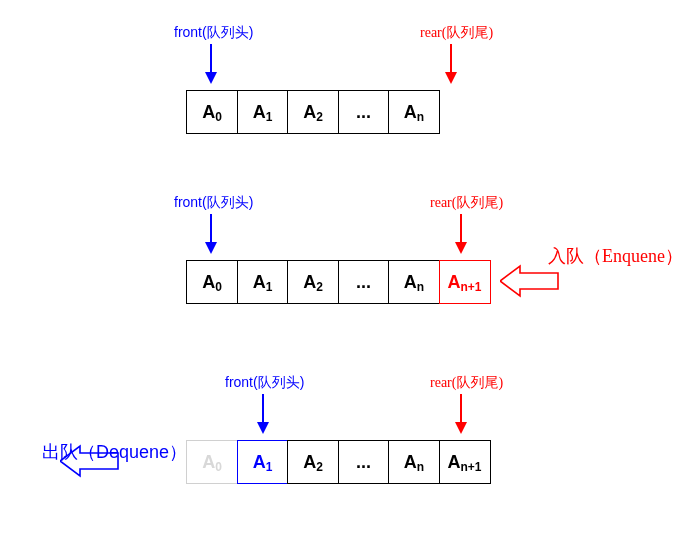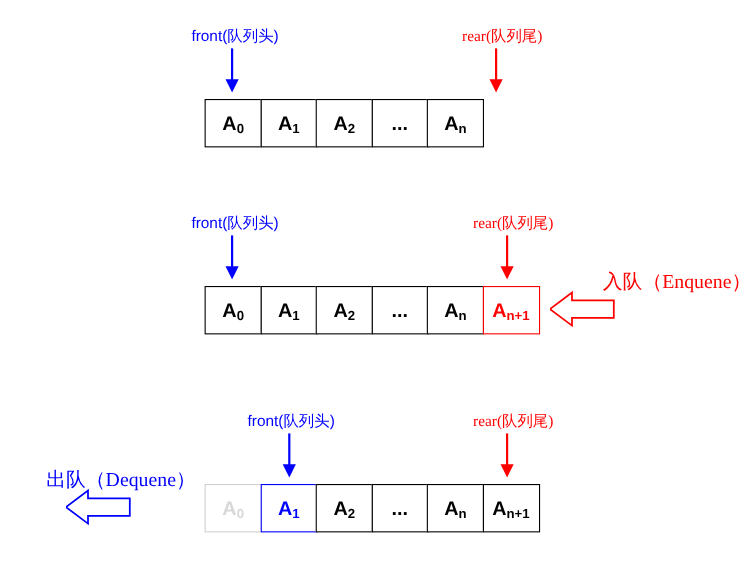--- a/index.html
+++ b/index.html
@@ -209,19 +209,19 @@
     <div class="cell">
         <span>A</span>
         <span class="sub">n</span>
       </div>
     <div class="cell">
         <span>A</span>
         <span class="sub">n+1</span>
       </div>
   </div>
 
-  <div class="op-label blue" style="left:42px; top:64px;font-family:Liberation Serif, serif;">出队（Dequene）</div>
+  <div class="op-label blue" style="left:42px; top:80px;">出队（Dequene）</div>
   <div class="big-arrow-left" style="left:60px; top:84px;">
     <svg viewBox="0 0 60 34">
         <polygon points="0,17 20,2 20,9 58,9 58,25 20,25 20,32" fill="none" stroke="#0000ff" stroke-width="1.6"></polygon>
       </svg>
   </div>
 </div>
 
 </body></html>

